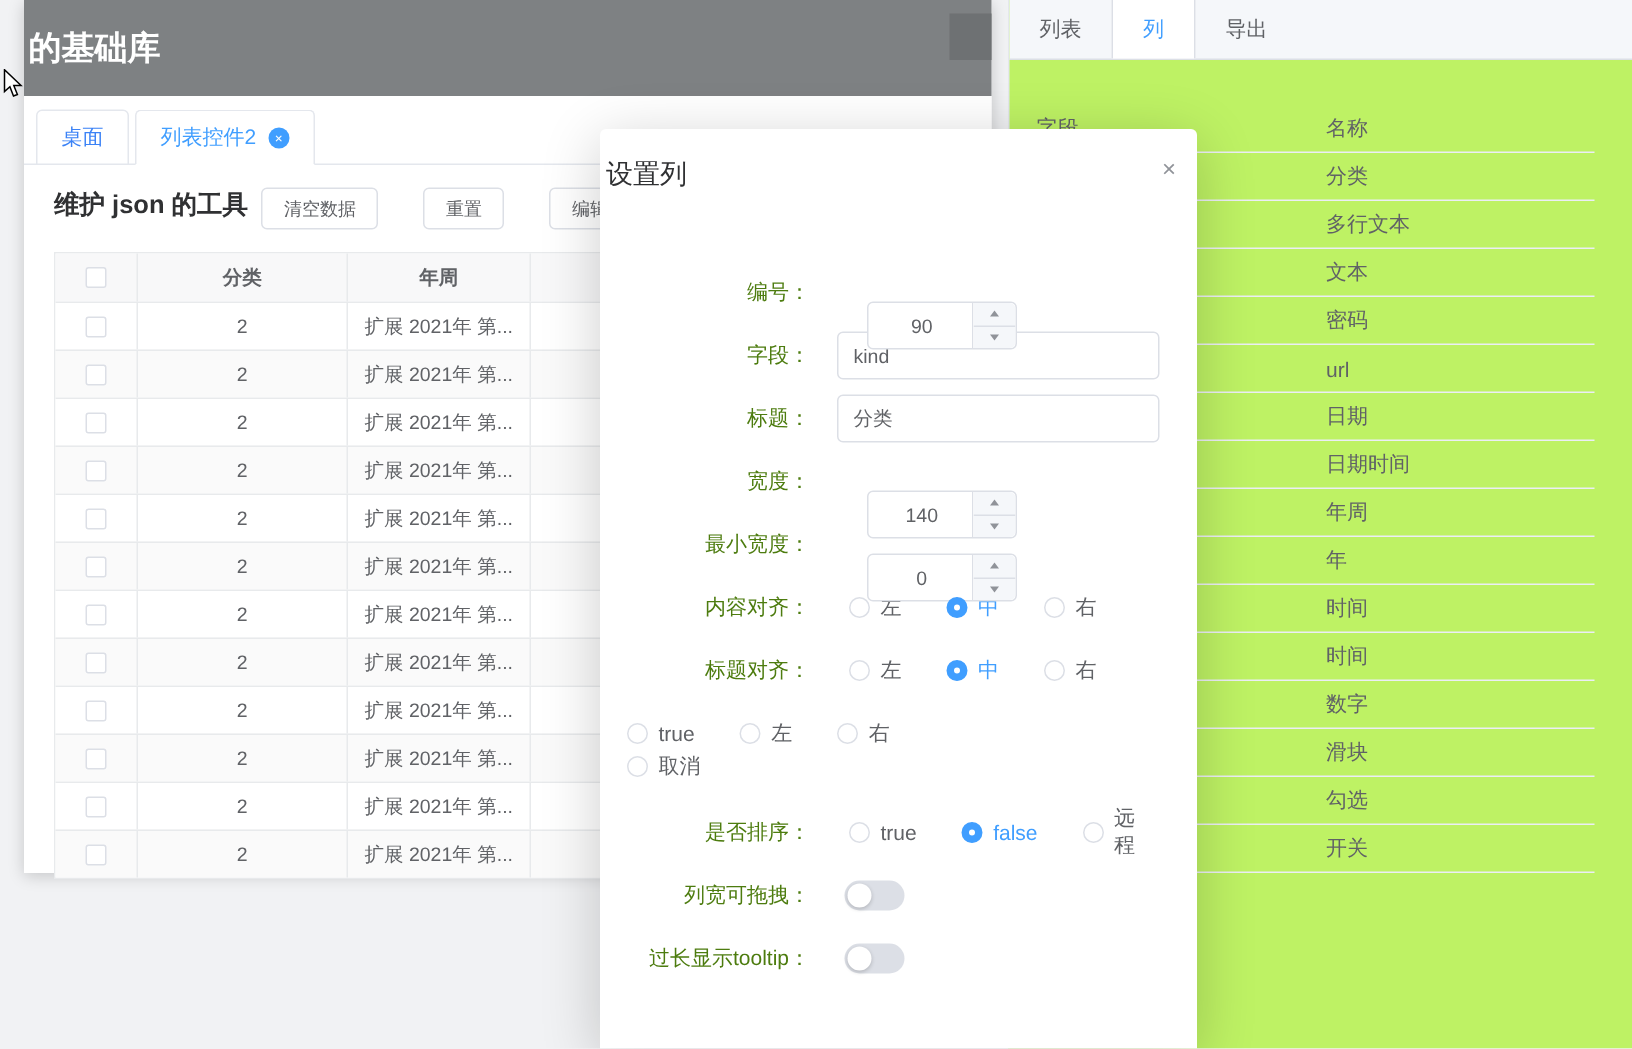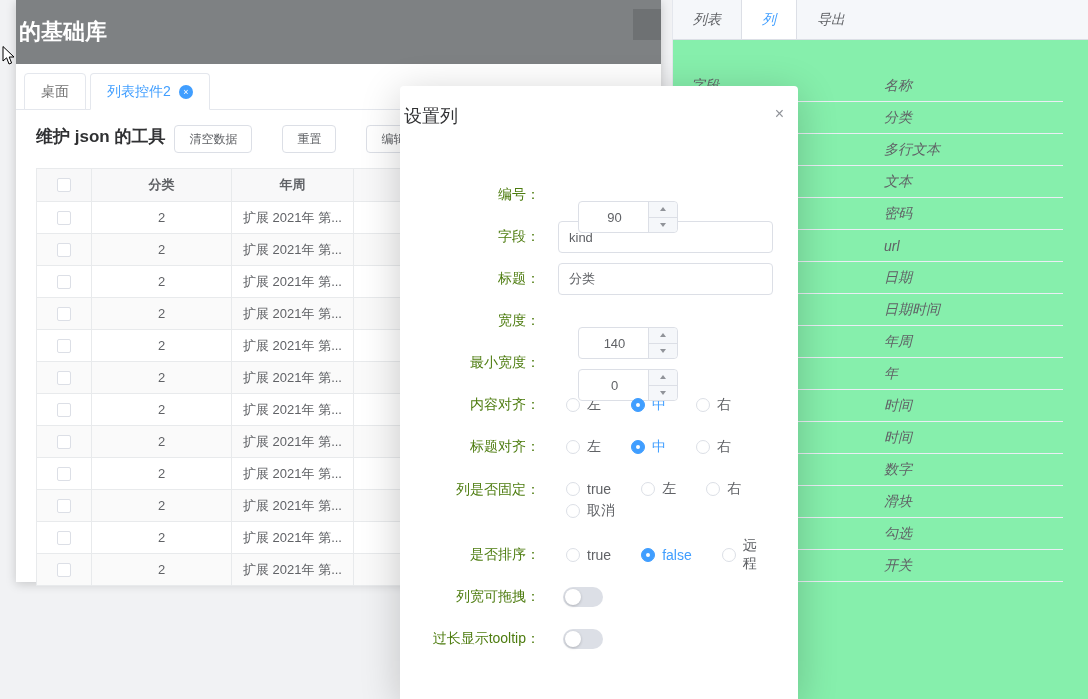--- a/index.html
+++ b/index.html
@@ -13,21 +13,21 @@
   .left-page { position:absolute; left:16px; top:0; width:645px; height:582px;
     background:#fff; box-shadow:0 2px 10px rgba(0,0,0,.18); z-index:1; }
   .app-header { height:64px; background:#7e8183; position:relative; display:flex; align-items:center; }
   .app-title { color:#fff; font-size:22px; font-weight:bold; padding-left:3px; white-space:nowrap; }
   .header-accent { position:absolute; right:0; top:9px; width:28px; height:31px; background:#6e7173; }
 
   .tabs-bar { height:46px; border-bottom:1px solid #e4e7ed; background:#fff;
     display:flex; align-items:flex-end; padding-left:8px; }
   .tab { height:37px; margin-bottom:-1px; margin-right:4px; padding:0 16px;
     border:1px solid #e4e7ed; border-radius:4px 4px 0 0; background:#fff;
-    display:flex; align-items:center; font-size:14px; color:#737373; cursor:pointer; }
+    display:flex; align-items:center; font-size:14px; color:#3b82f6; cursor:pointer; }
   .tab.active { color:#409eff; border-bottom-color:#fff; }
   .tab-close { width:14px; height:14px; margin-left:8px; border-radius:50%;
     background:#409eff; color:#fff; font-size:9px; line-height:14px; text-align:center; }
 
   .toolbar { display:flex; align-items:flex-start; padding:15px 20px 10px; }
   .page-title { font-size:17px; font-weight:600; color:#303133; white-space:nowrap; }
   .btn { height:28px; margin-left:30px; padding:0 14px; border:1px solid #dcdfe6;
     border-radius:4px; background:#fff; font-size:12px; color:#606266;
     font-family:"Liberation Sans", sans-serif; cursor:pointer; white-space:nowrap; }
   .btn:first-of-type { margin-left:9px; }
@@ -39,21 +39,21 @@
   .tr.striped { background:#fafafa; }
   .td, .th { display:flex; align-items:center; justify-content:center; overflow:hidden; white-space:nowrap; }
   .c0 { width:55px; border-right:1px solid #e8eaec; }
   .c1 { width:140px; border-right:1px solid #e8eaec; }
   .c2 { width:122px; border-right:1px solid #e8eaec; }
   .c3 { flex:1; }
   .checkbox { width:14px; height:14px; border:1px solid #dcdfe6; border-radius:2px; background:#fff; }
 
   
   .right-panel { position:absolute; left:672px; top:0; width:416px; height:699px;
-    background:#86efac; border-left:1px solid #e4e7ed; z-index:2;font-style:italic; }
+    background:#bef264; border-left:1px solid #e4e7ed; z-index:2; }
   .rp-tabs { height:40px; background:#f5f7fa; border-bottom:1px solid #dcdfe6;
     display:flex; align-items:stretch; }
   .rp-tab { padding:0 20px; line-height:39px; font-size:14px; color:#606266; cursor:pointer; }
   .rp-tab.active { background:#fff; color:#409eff;
     border-left:1px solid #dcdfe6; border-right:1px solid #dcdfe6; }
   .rp-list { padding-top:30px; }
   .rp-row { display:flex; align-items:center; height:32px; margin-right:25px;
     border-bottom:1px solid #ebeef5; font-size:14px; color:#606266; }
   .rp-c1 { width:195px; padding-left:18px; white-space:nowrap; overflow:hidden; }
   .rp-c2 { flex:1; padding-left:16px; white-space:nowrap; overflow:hidden; }
@@ -406,21 +406,20 @@
             <span>中</span>
           </span>
         <span class="radio">
             <span class="radio-dot"></span>
             <span>右</span>
           </span>
       </div>
     </div>
 
     <div class="frow tall">
-      <div class="flabel">列是否固定：</div>
       <div class="radio-lines">
         <div class="radio-line">
           <span class="radio">
               <span class="radio-dot"></span>
               <span>true</span>
             </span>
           <span class="radio">
               <span class="radio-dot"></span>
               <span>左</span>
             </span>

